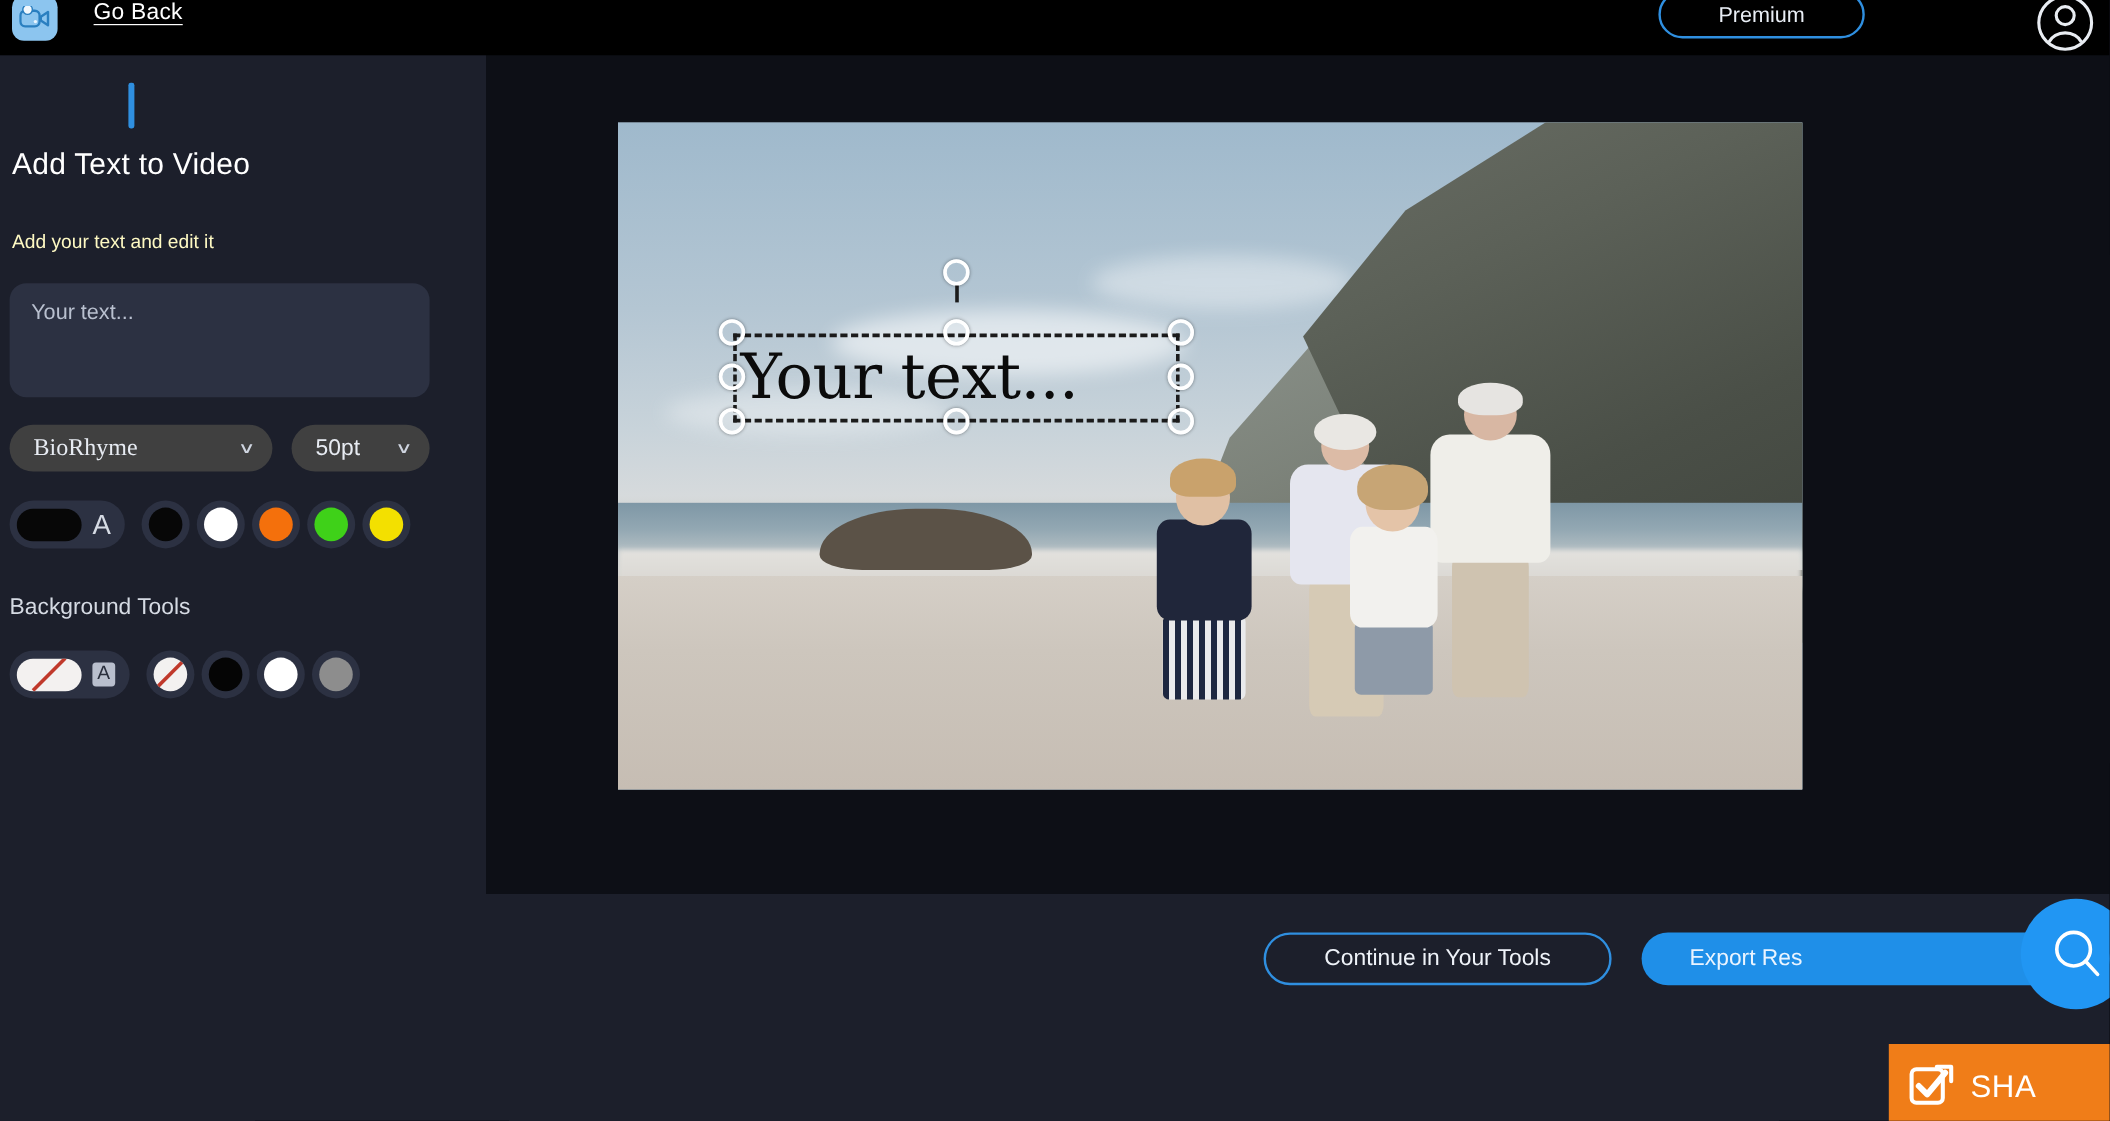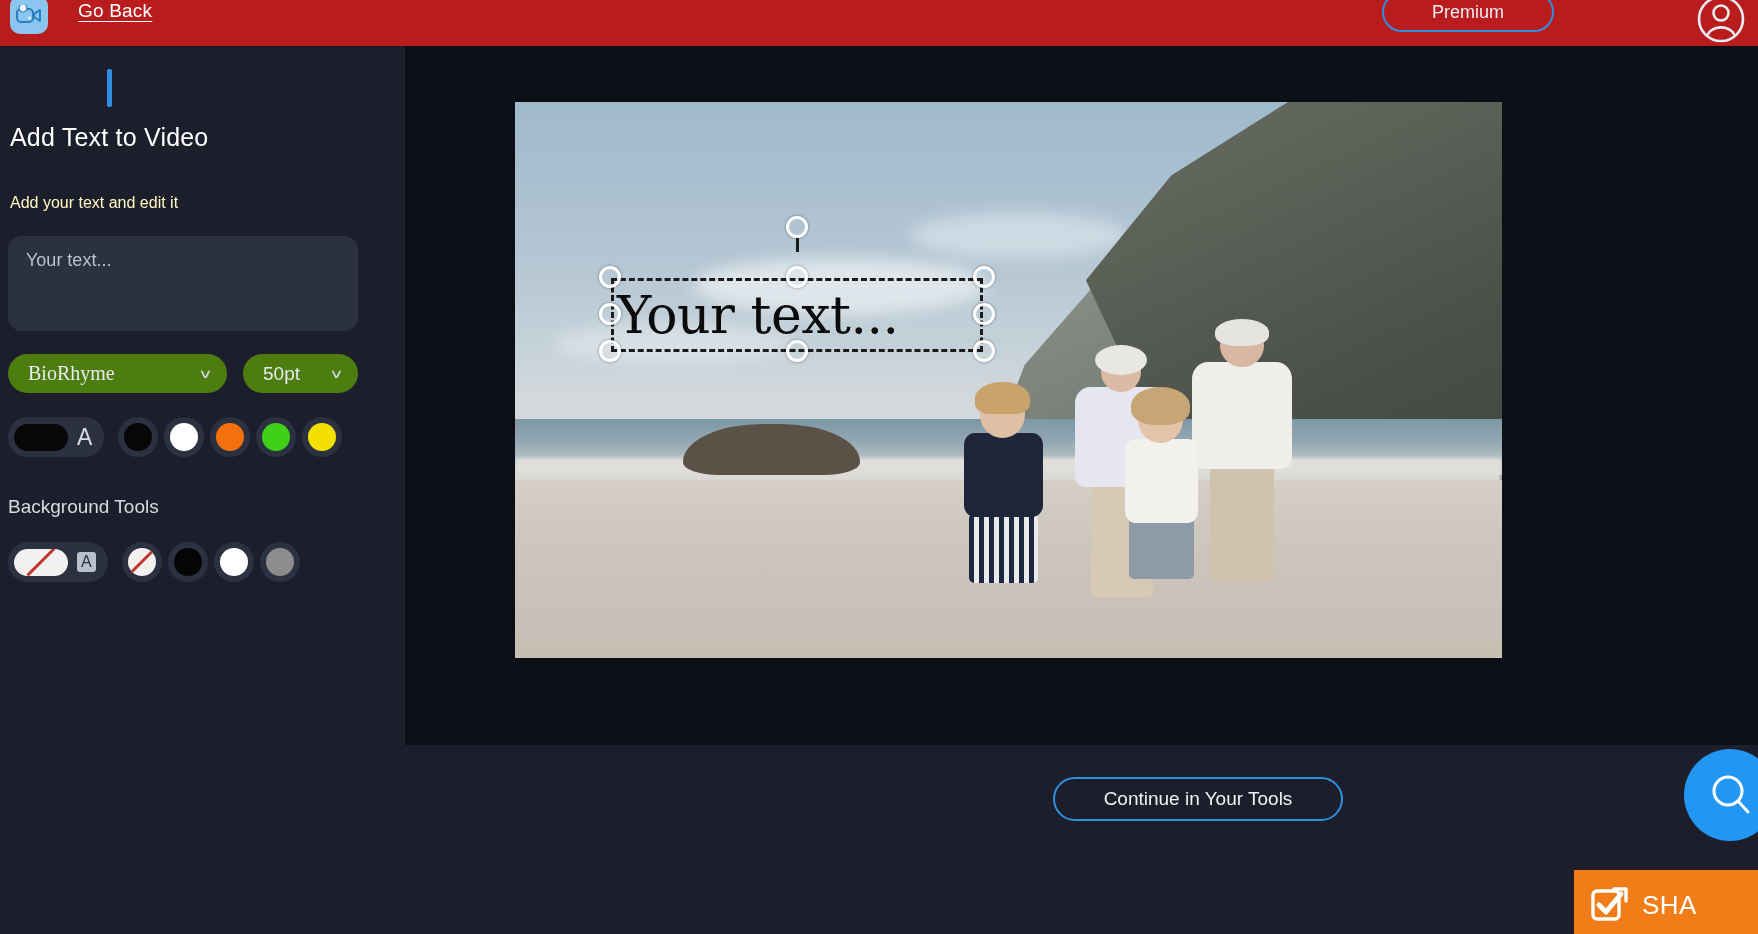--- a/index.html
+++ b/index.html
@@ -12,21 +12,21 @@
   .app {
     position: relative;
     width: 1758px; height: 934px;
     background: #0e1018;
   }
 
   
   .topbar {
     position: absolute; top: 0; left: 0;
     width: 1758px; height: 46px;
-    background: #b91c1c;
+    background: #000000;
     display: flex; align-items: center;
     z-index: 20;
     text-align: right;
   }
   .logo-box {
     position: absolute; left: 10px; top: -4px;
     width: 38px; height: 38px;
     border-radius: 10px;
     background: #8cc5ef;
     display: flex; align-items: center; justify-content: center;
@@ -94,21 +94,21 @@
     outline: none;
   }
   .text-area::placeholder { color: #b9c0cf; }
 
   .select-row {
     position: absolute; left: 8px; top: 308px;
     display: flex; gap: 16px;
   }
   .select {
     height: 39px;
-    background: #4d7c0f;
+    background: #404040;
     border-radius: 20px;
     display: flex; align-items: center;
     padding: 0 16px 0 20px;
     cursor: pointer;
     color: #e7ebf2;
   }
   .select.font { width: 219px; justify-content: space-between; }
   .select.size { width: 115px; justify-content: space-between; }
   .select .lbl { font-size: 19px; }
   .select.font .lbl { font-family: "Liberation Serif", serif; font-size: 20px; }
@@ -575,20 +575,23 @@
         </div>
       </div>
 
     </div>
   </div>
 
   <div class="bottombar">
     <div class="btn-continue">
       <span>Continue in Your Tools</span>
     </div>
+    <div class="btn-export">
+      <span>Export Res</span>
+    </div>
     <div class="help-bubble">
       <svg width="52" height="52" viewBox="0 0 52 52">
         <circle cx="24" cy="22" r="14" fill="none" stroke="#ffffff" stroke-width="3"></circle>
         <line x1="34" y1="32" x2="44" y2="43" stroke="#ffffff" stroke-width="3" stroke-linecap="round"></line>
       </svg>
     </div>
     <div class="share-badge">
       <span>
         <svg width="40" height="40" viewBox="0 0 40 40">
           <rect x="3" y="8" width="26" height="28" rx="4" fill="none" stroke="#ffffff" stroke-width="3.4"></rect>

